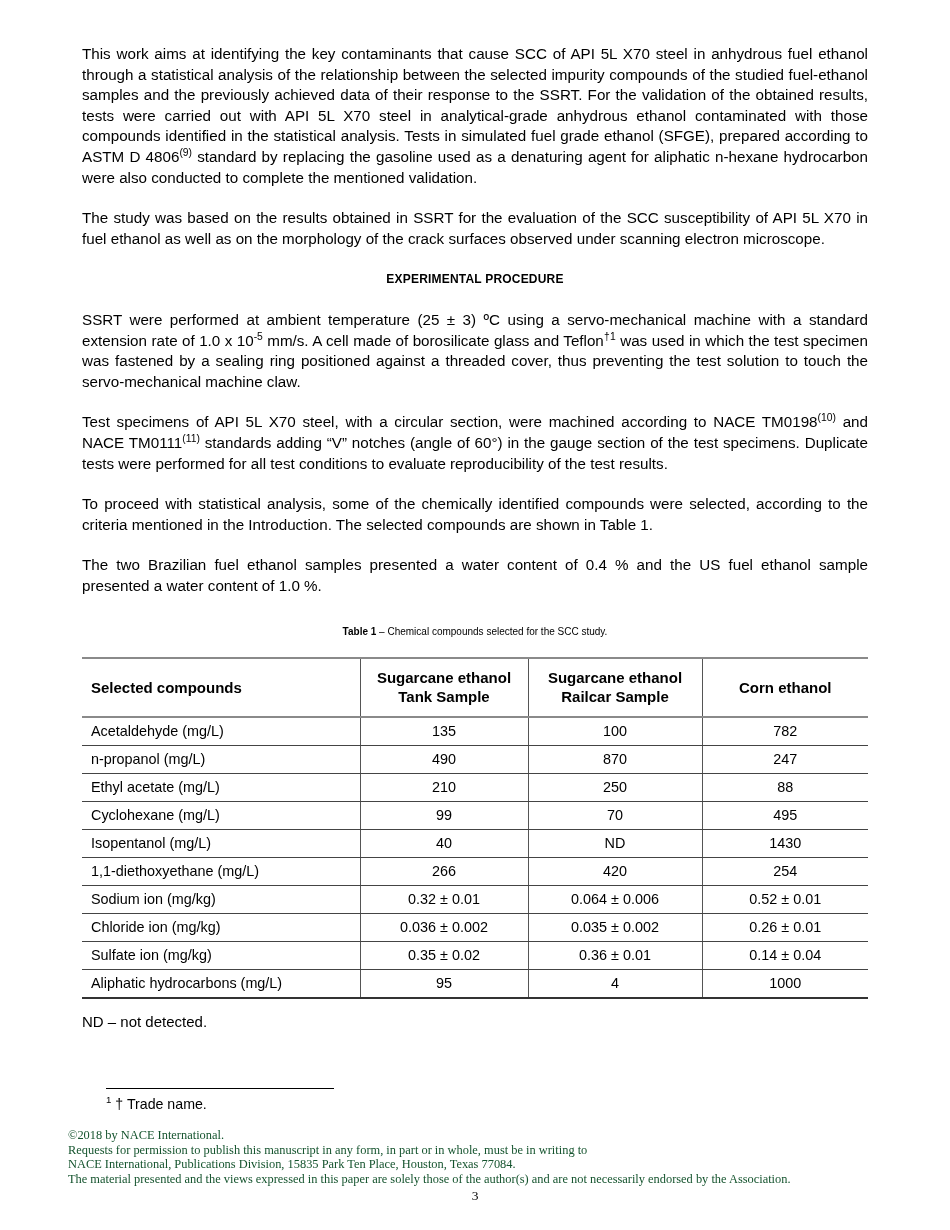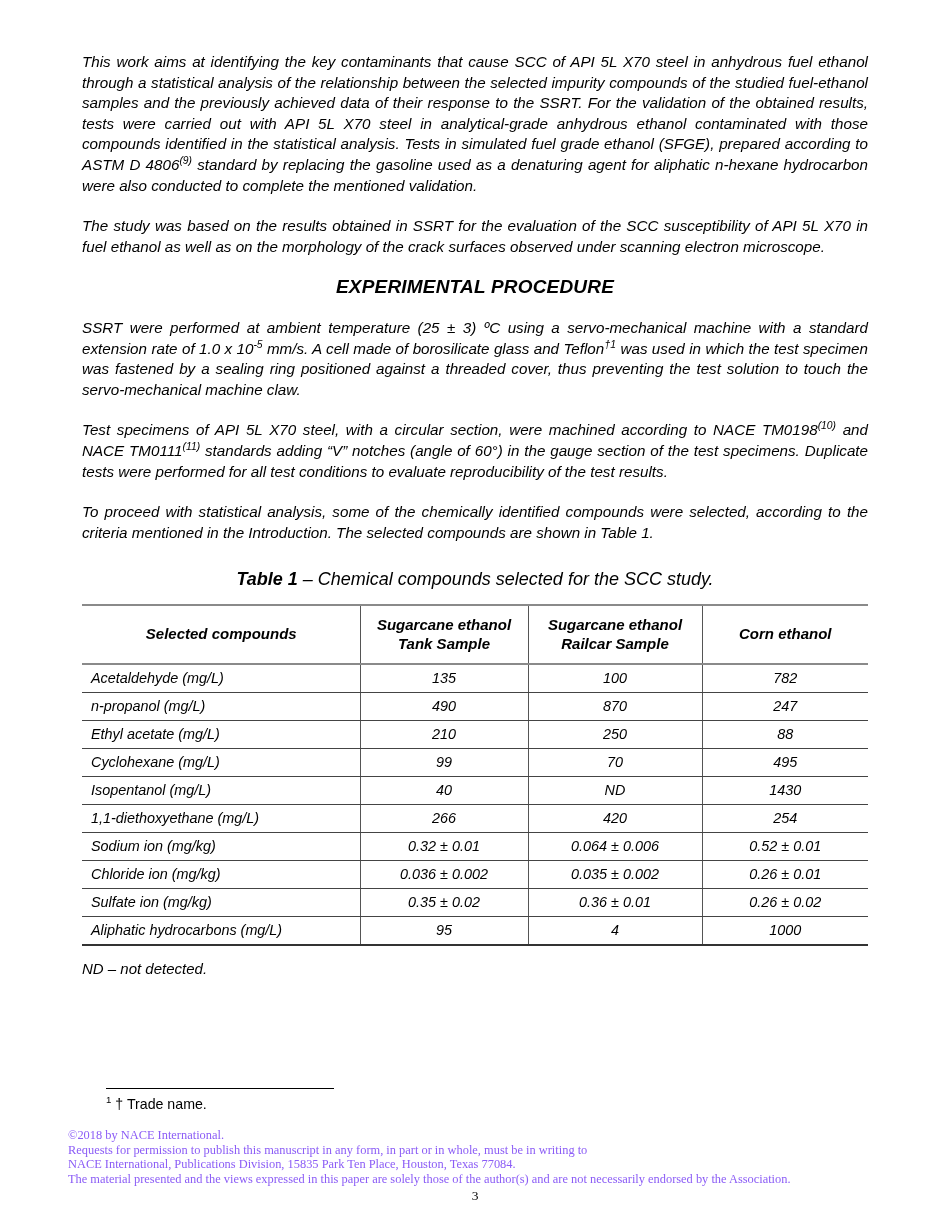--- a/index.html
+++ b/index.html
@@ -13,49 +13,48 @@
     height: 1230px;
     background: #ffffff;
     font-family: "Liberation Sans", sans-serif;
     color: #000000;
     overflow: hidden;
     box-sizing: border-box;
   }
   .content {
     position: absolute;
     left: 82px;
-    top: 52px;
+    top: 44px;
     width: 786px;
-    font-style: italic;
   }
   p.body-par {
     margin: 0 0 20px 0;
     font-size: 15.2px;
     line-height: 20.6px;
     text-align: justify;
     text-justify: inter-word;
     hyphens: none;
   }
   p.body-par:last-child { margin-bottom: 0; }
   .sec-head {
     margin: 10px 0 20px 0;
-    font-size: 19px;
+    font-size: 12px;
     line-height: 20.6px;
     font-weight: bold;
     text-align: center;
     letter-spacing: 0.2px;
   }
   sup {
     font-size: 0.68em;
     vertical-align: super;
     line-height: 0;
   }
   .tbl-caption {
     margin: 26px 0 14px 0;
-    font-size: 18px;
+    font-size: 10px;
     line-height: 20.6px;
     text-align: center;
   }
   .tbl-caption b { font-weight: bold; }
 
   table.data-table {
     border-collapse: collapse;
     width: 786px;
     font-size: 14.4px;
     table-layout: fixed;
@@ -68,21 +67,21 @@
   table.data-table thead th {
     font-weight: bold;
     font-size: 15px;
     line-height: 19px;
     padding: 9px 8px 10px 8px;
     border-top: 2.2px solid #8a8a8a;
     border-bottom: 2.2px solid #8a8a8a;
     vertical-align: middle;
   }
   table.data-table thead th.h0 {
-    text-align: center;
+    text-align: left;
     padding-left: 9px;
     border-right: 1.1px solid #555;
   }
   table.data-table thead th.hc {
     text-align: center;
     border-right: 1.1px solid #555;
   }
   table.data-table thead th.hlast {
     text-align: center;
     border-right: none;
@@ -141,21 +140,21 @@
   }
 
   .copyright {
     position: absolute;
     left: 68px;
     top: 1128px;
     width: 820px;
     font-family: "Liberation Serif", serif;
     font-size: 12.4px;
     line-height: 14.6px;
-    color: #8b5cf6;
+    color: #14532d;
   }
   .copyright div { white-space: nowrap; }
 
   .page-number {
     position: absolute;
     left: 0;
     top: 1188px;
     width: 950px;
     text-align: center;
     font-family: "Liberation Serif", serif;
@@ -175,20 +174,21 @@
     <p class="body-par">The study was based on the results obtained in SSRT for the evaluation of the SCC susceptibility of API 5L X70 in fuel ethanol as well as on the morphology of the crack surfaces observed under scanning electron microscope.</p>
 
     <div class="sec-head">EXPERIMENTAL PROCEDURE</div>
 
     <p class="body-par"><span>SSRT were performed at ambient temperature (25 ± 3) ºC using a servo-mechanical machine with a standard extension rate of 1.0 x 10</span><sup>-5</sup><span> mm/s. A cell made of borosilicate glass and Teflon</span><sup>†1</sup><span> was used in which the test specimen was fastened by a sealing ring positioned against a threaded cover, thus preventing the test solution to touch the servo-mechanical machine claw.</span></p>
 
     <p class="body-par"><span>Test specimens of API 5L X70 steel, with a circular section, were machined according to NACE TM0198</span><sup>(10)</sup><span> and NACE TM0111</span><sup>(11)</sup><span> standards adding “V” notches (angle of 60°) in the gauge section of the test specimens. Duplicate tests were performed for all test conditions to evaluate reproducibility of the test results.</span></p>
 
     <p class="body-par">To proceed with statistical analysis, some of the chemically identified compounds were selected, according to the criteria mentioned in the Introduction. The selected compounds are shown in Table 1.</p>
 
+    <p class="body-par">The two Brazilian fuel ethanol samples presented a water content of 0.4 % and the US fuel ethanol sample presented a water content of 1.0 %.</p>
 
     <div class="tbl-caption"><b>Table 1</b><span> – Chemical compounds selected for the SCC study.</span></div>
 
     <table class="data-table">
       <colgroup>
         <col class="c0">
           <col class="c1">
           <col class="c2">
           <col class="c3">
       </colgroup>
@@ -246,21 +246,21 @@
         <tr>
           <td class="name">Chloride ion (mg/kg)</td>
           <td class="val">0.036 ± 0.002</td>
           <td class="val">0.035 ± 0.002</td>
           <td class="val last">0.26 ± 0.01</td>
         </tr>
         <tr>
           <td class="name">Sulfate ion (mg/kg)</td>
           <td class="val">0.35 ± 0.02</td>
           <td class="val">0.36 ± 0.01</td>
-          <td class="val last">0.26 ± 0.02</td>
+          <td class="val last">0.14 ± 0.04</td>
         </tr>
         <tr class="last-row">
           <td class="name">Aliphatic hydrocarbons (mg/L)</td>
           <td class="val">95</td>
           <td class="val">4</td>
           <td class="val last">1000</td>
         </tr>
       </tbody>
     </table>
 

